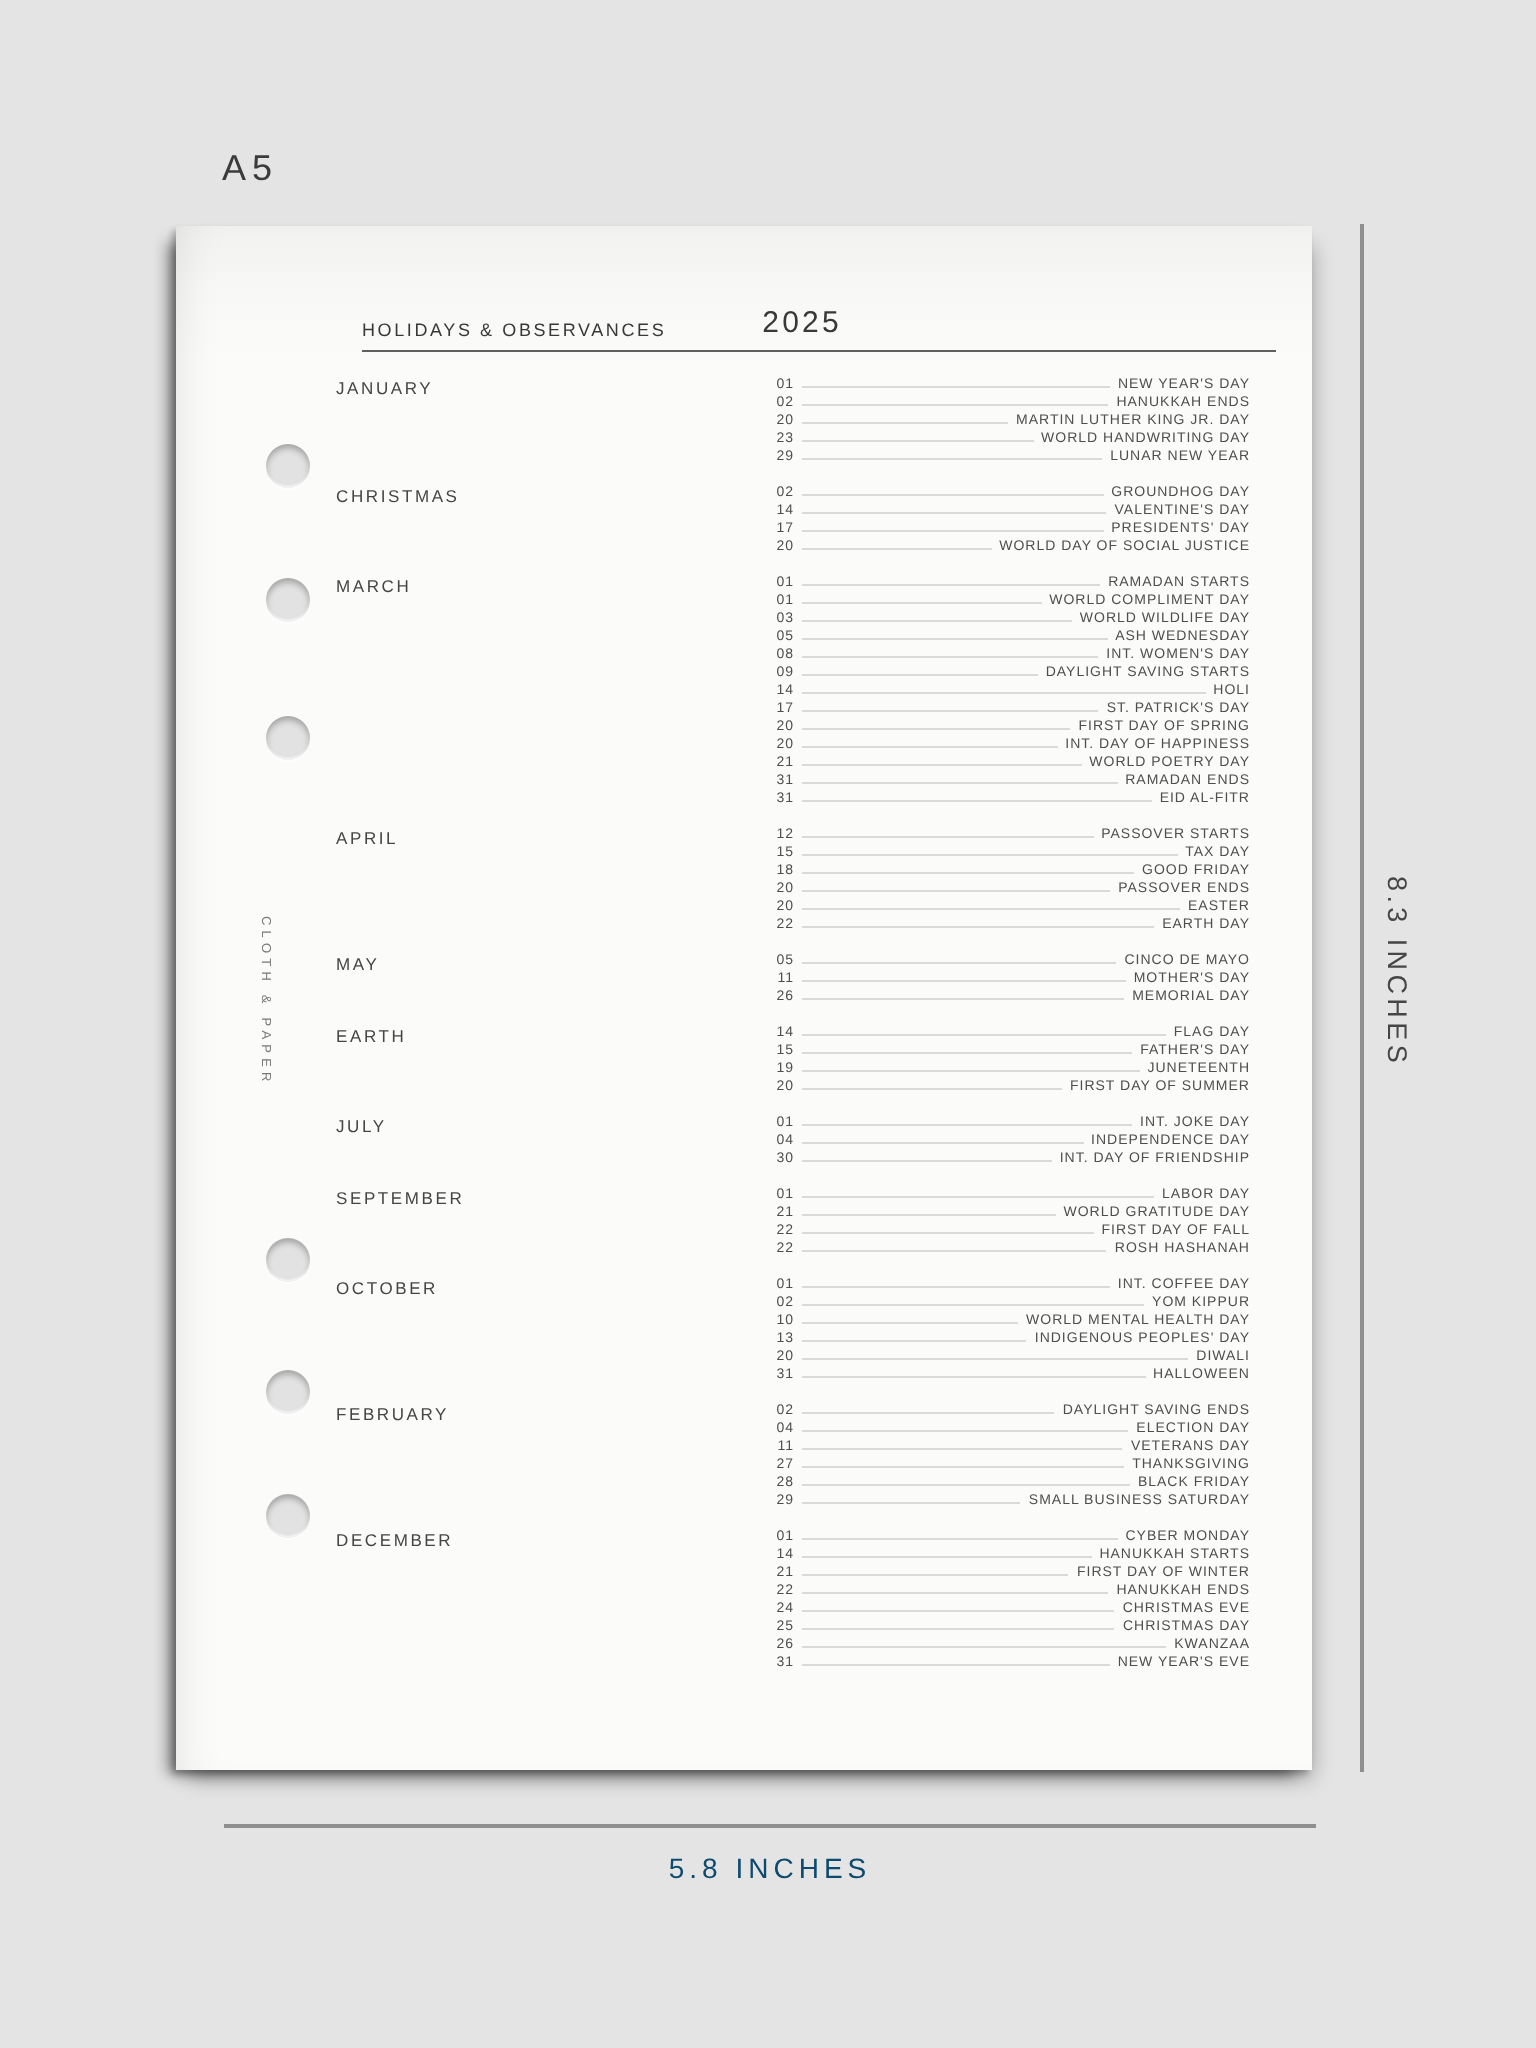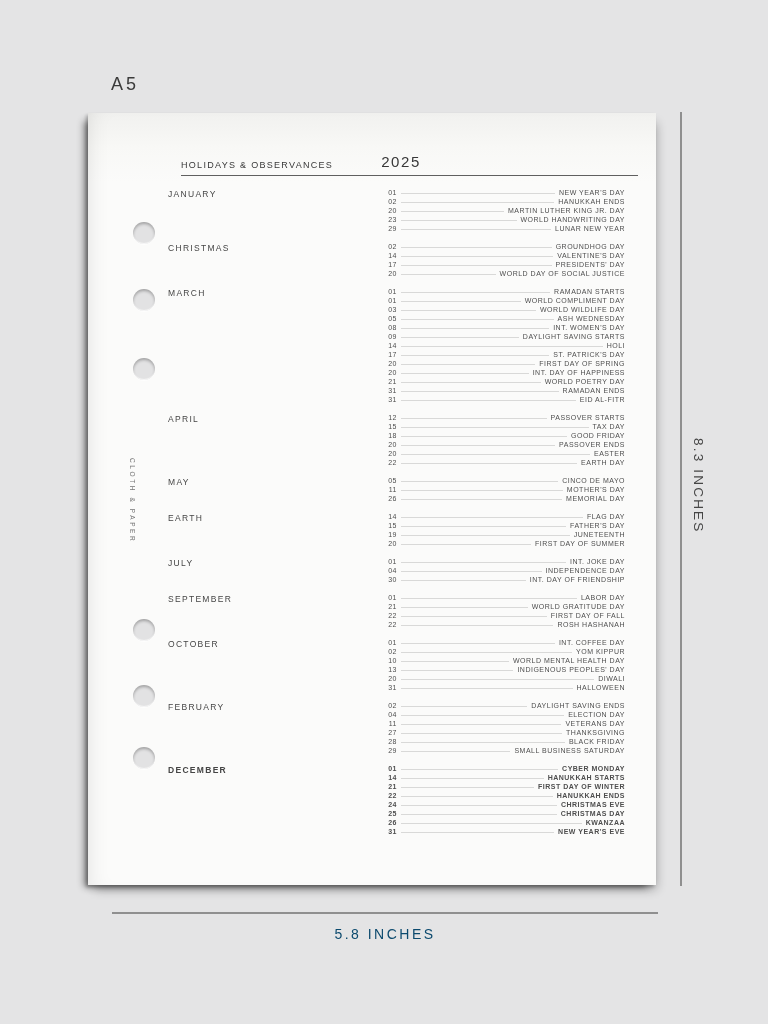--- a/index.html
+++ b/index.html
@@ -55,21 +55,21 @@
     border-bottom:1.5px solid #606060; padding-bottom:5px;
   }
   .page-title { font-size:9px; letter-spacing:1.3px; color:#383838; }
   .page-year  { font-size:15px; letter-spacing:1.6px; color:#383838;margin-left:48px; }
 
   
   .holiday-list {
     position:absolute; left:80px; top:75px; width:457px;
   }
   .month { position:relative; margin-bottom:9px; }
-  .month:last-child { margin-bottom:0;font-weight:bold; }
+  .month:last-child { margin-bottom:0; }
   .month-label {
     position:absolute; left:0; top:0.5px;
     font-size:8.5px; letter-spacing:1.3px; color:#454545;
   }
   .row {
     display:flex; align-items:center; height:9px;
     font-size:7px; letter-spacing:0.5px; color:#4e4e4e; white-space:nowrap;
   }
   .row .date { flex:none; width:229px; text-align:right; }
   .row .leader { flex:1; border-top:1px solid #d9d9d8; margin:1px 4px 0 4px; }

